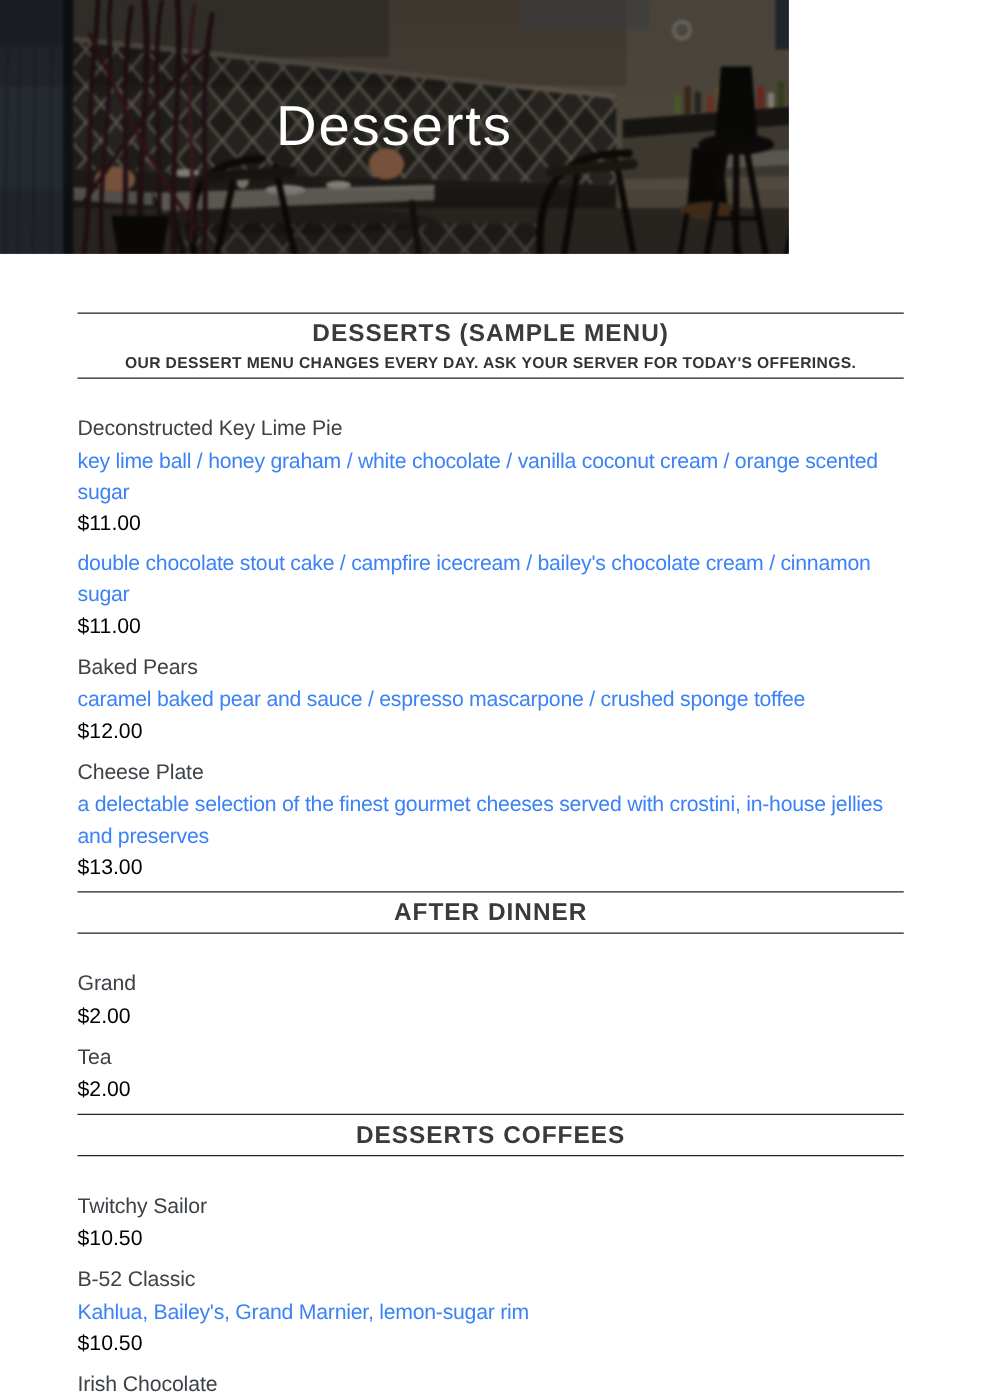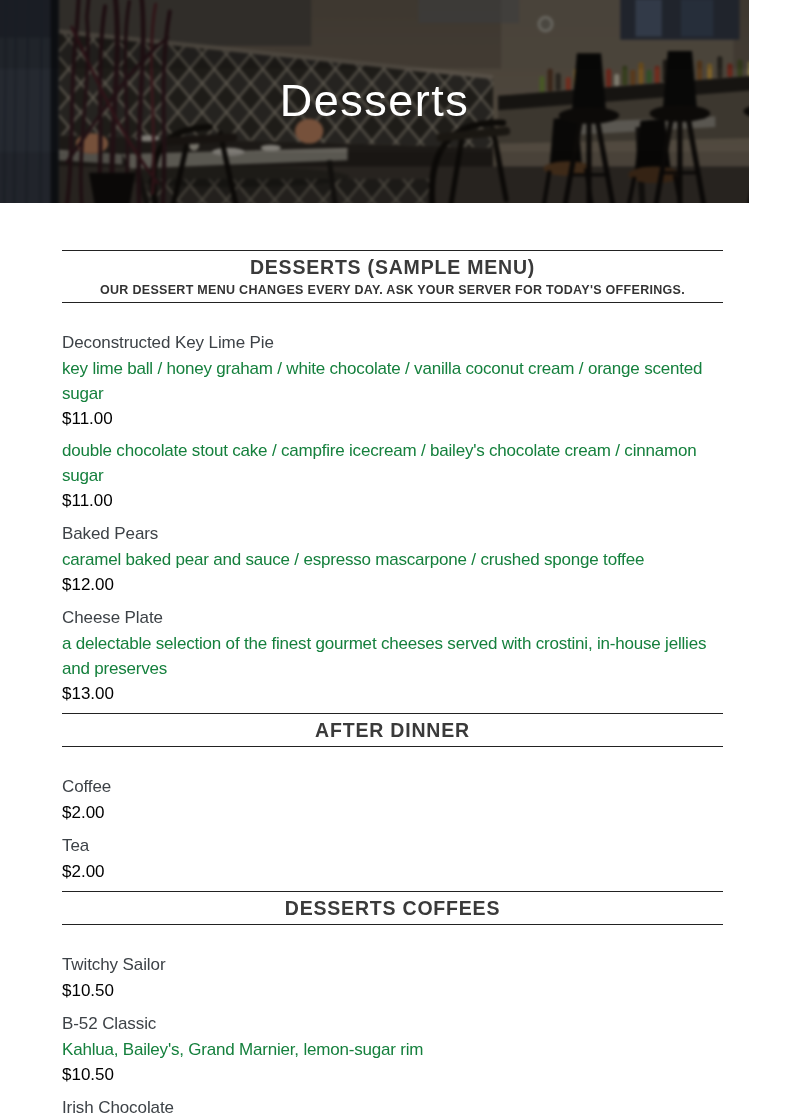--- a/index.html
+++ b/index.html
@@ -10,21 +10,21 @@
   }
   body {
     width: 785px; height: 1119px;
     overflow: hidden;
     position: relative;
   }
 
   
   .hero {
     position: relative;
-    width: 749px; height: 203px;
+    width: 631px; height: 203px;
     overflow: hidden;
     background: #4a423a;
   }
   .hero svg {
     position: absolute; left: -4px; top: -4px;
     width: 793px; height: 211px;
     filter: blur(1.4px);
   }
   .hero-title {
     position: absolute; left: 0; right: 0; top: 76px;
@@ -65,21 +65,21 @@
   }
   .menu-item { margin: 0 0 7px 0; }
   .item-name {
     font-size: 17px; line-height: 27px;
     font-weight: normal;
     color: #3d4247;
     letter-spacing: -0.1px;
   }
   .item-desc {
     font-size: 17px; line-height: 25px;
-    color: #15803d;
+    color: #3b82f6;
     letter-spacing: -0.2px;
   }
   .item-price {
     font-size: 17px; line-height: 25px;
     color: #000000;
   }
 </style>
 </head>
 <body>
 
@@ -268,21 +268,21 @@
       <div class="item-price">$13.00</div>
     </div>
   </section>
 
   <section>
     <header class="section-head">
       <div class="section-title">AFTER DINNER</div>
     </header>
 
     <div class="menu-item">
-      <div class="item-name">Coffee</div>
+      <div class="item-name">Grand</div>
       <div class="item-price">$2.00</div>
     </div>
     <div class="menu-item">
       <div class="item-name">Tea</div>
       <div class="item-price">$2.00</div>
     </div>
   </section>
 
   <section>
     <header class="section-head">

